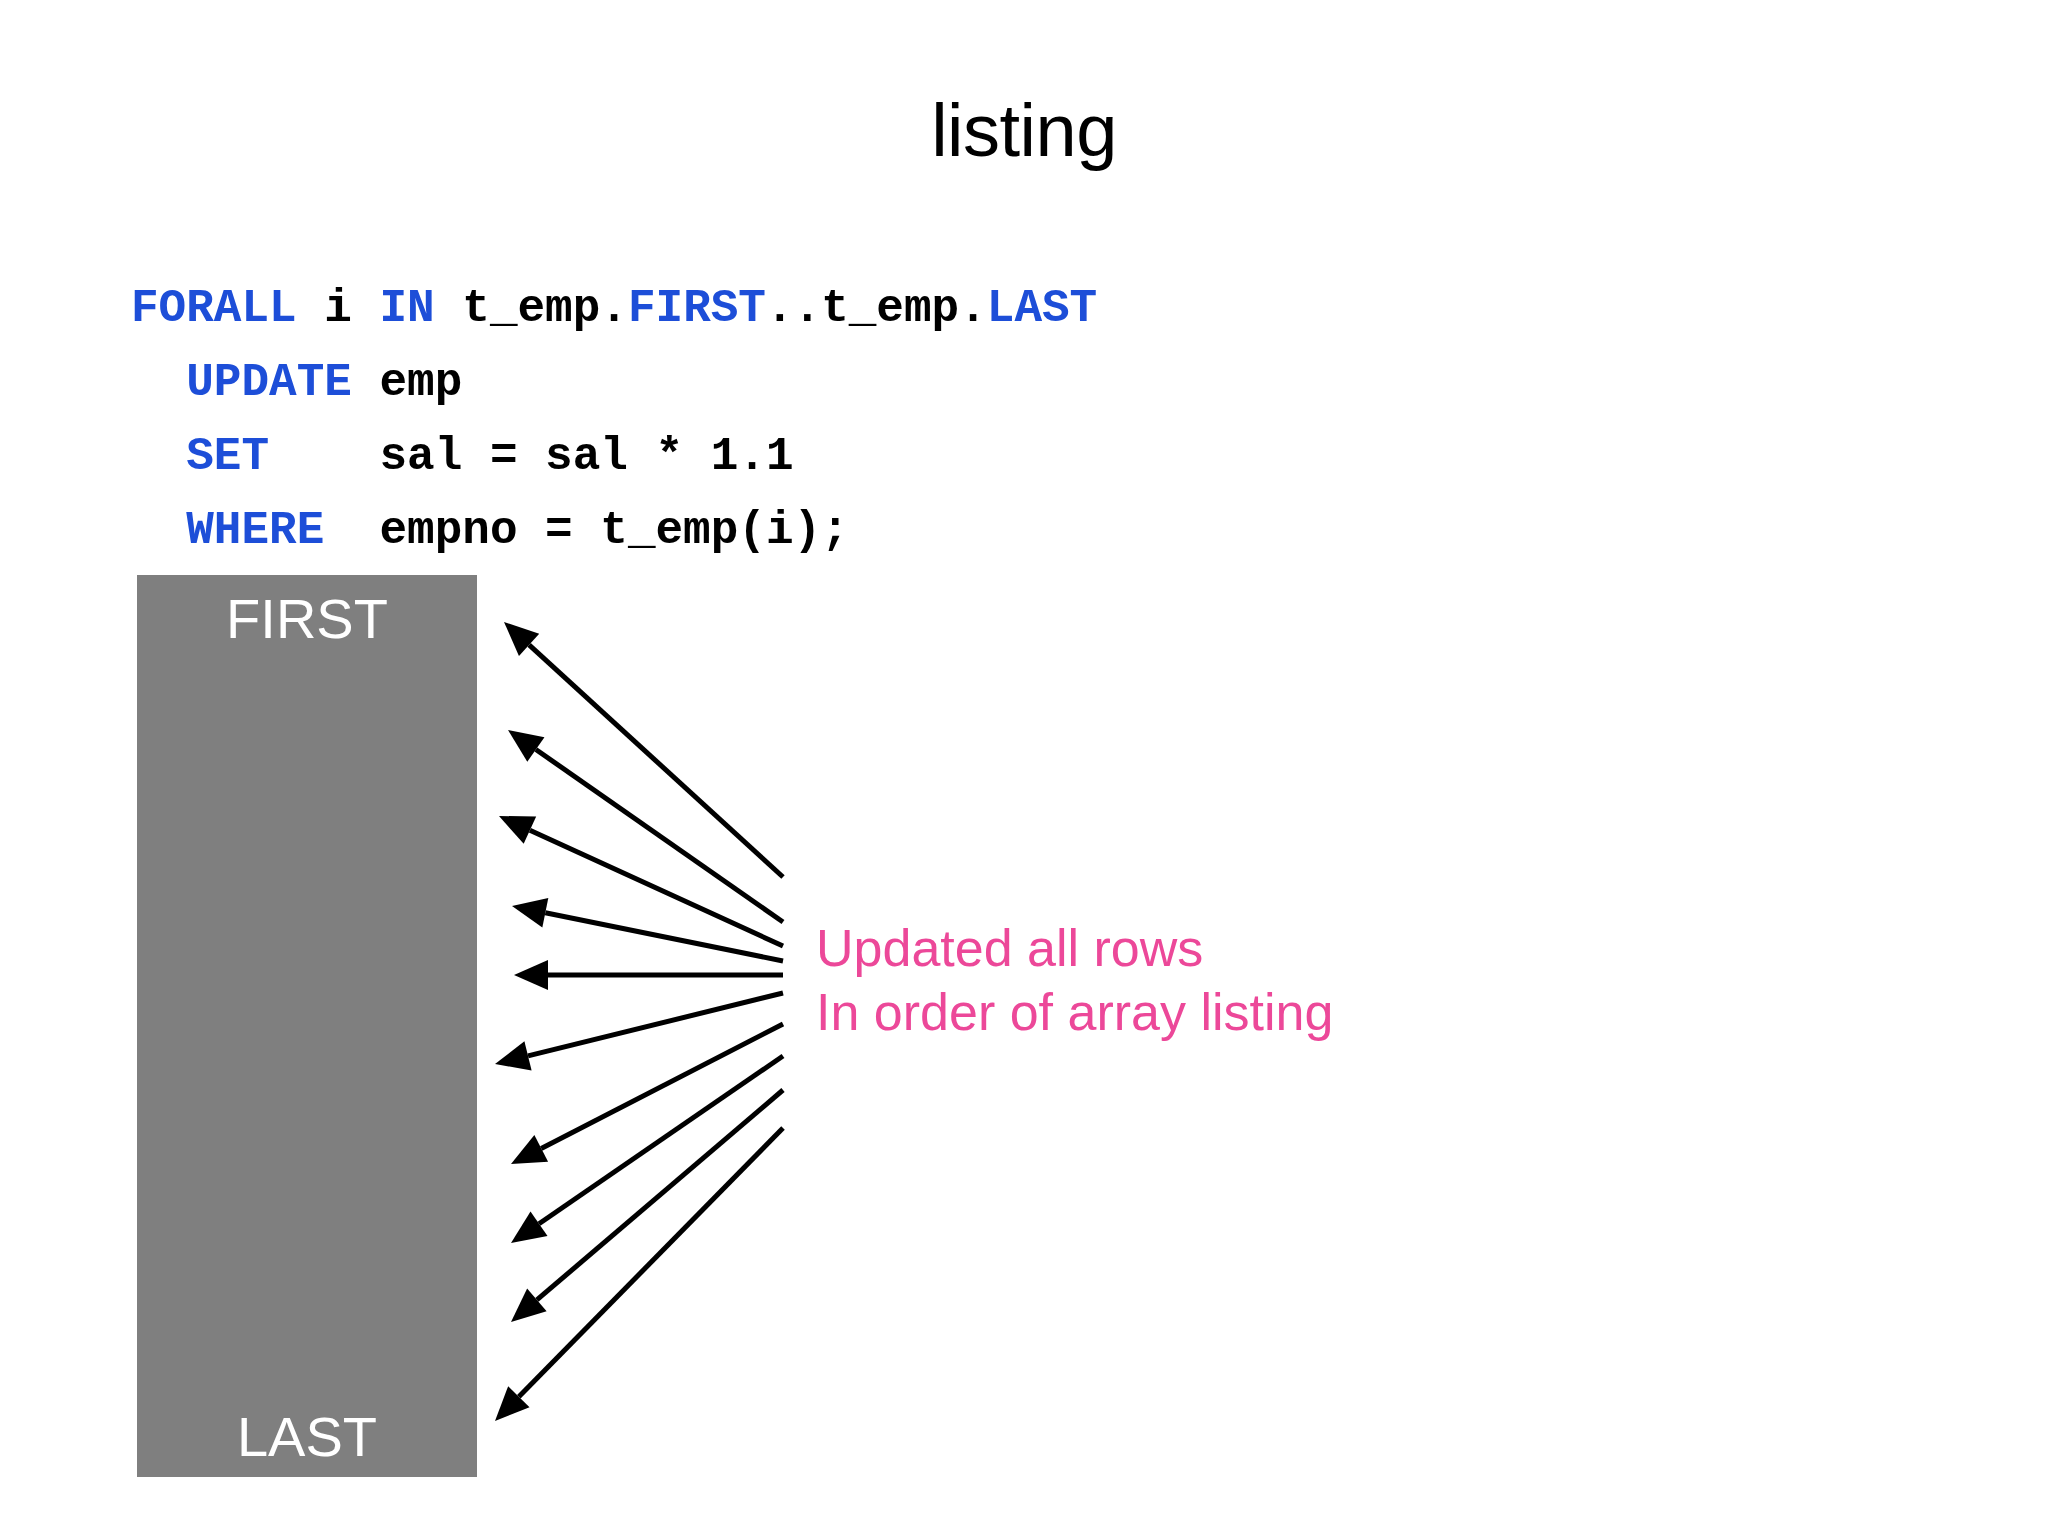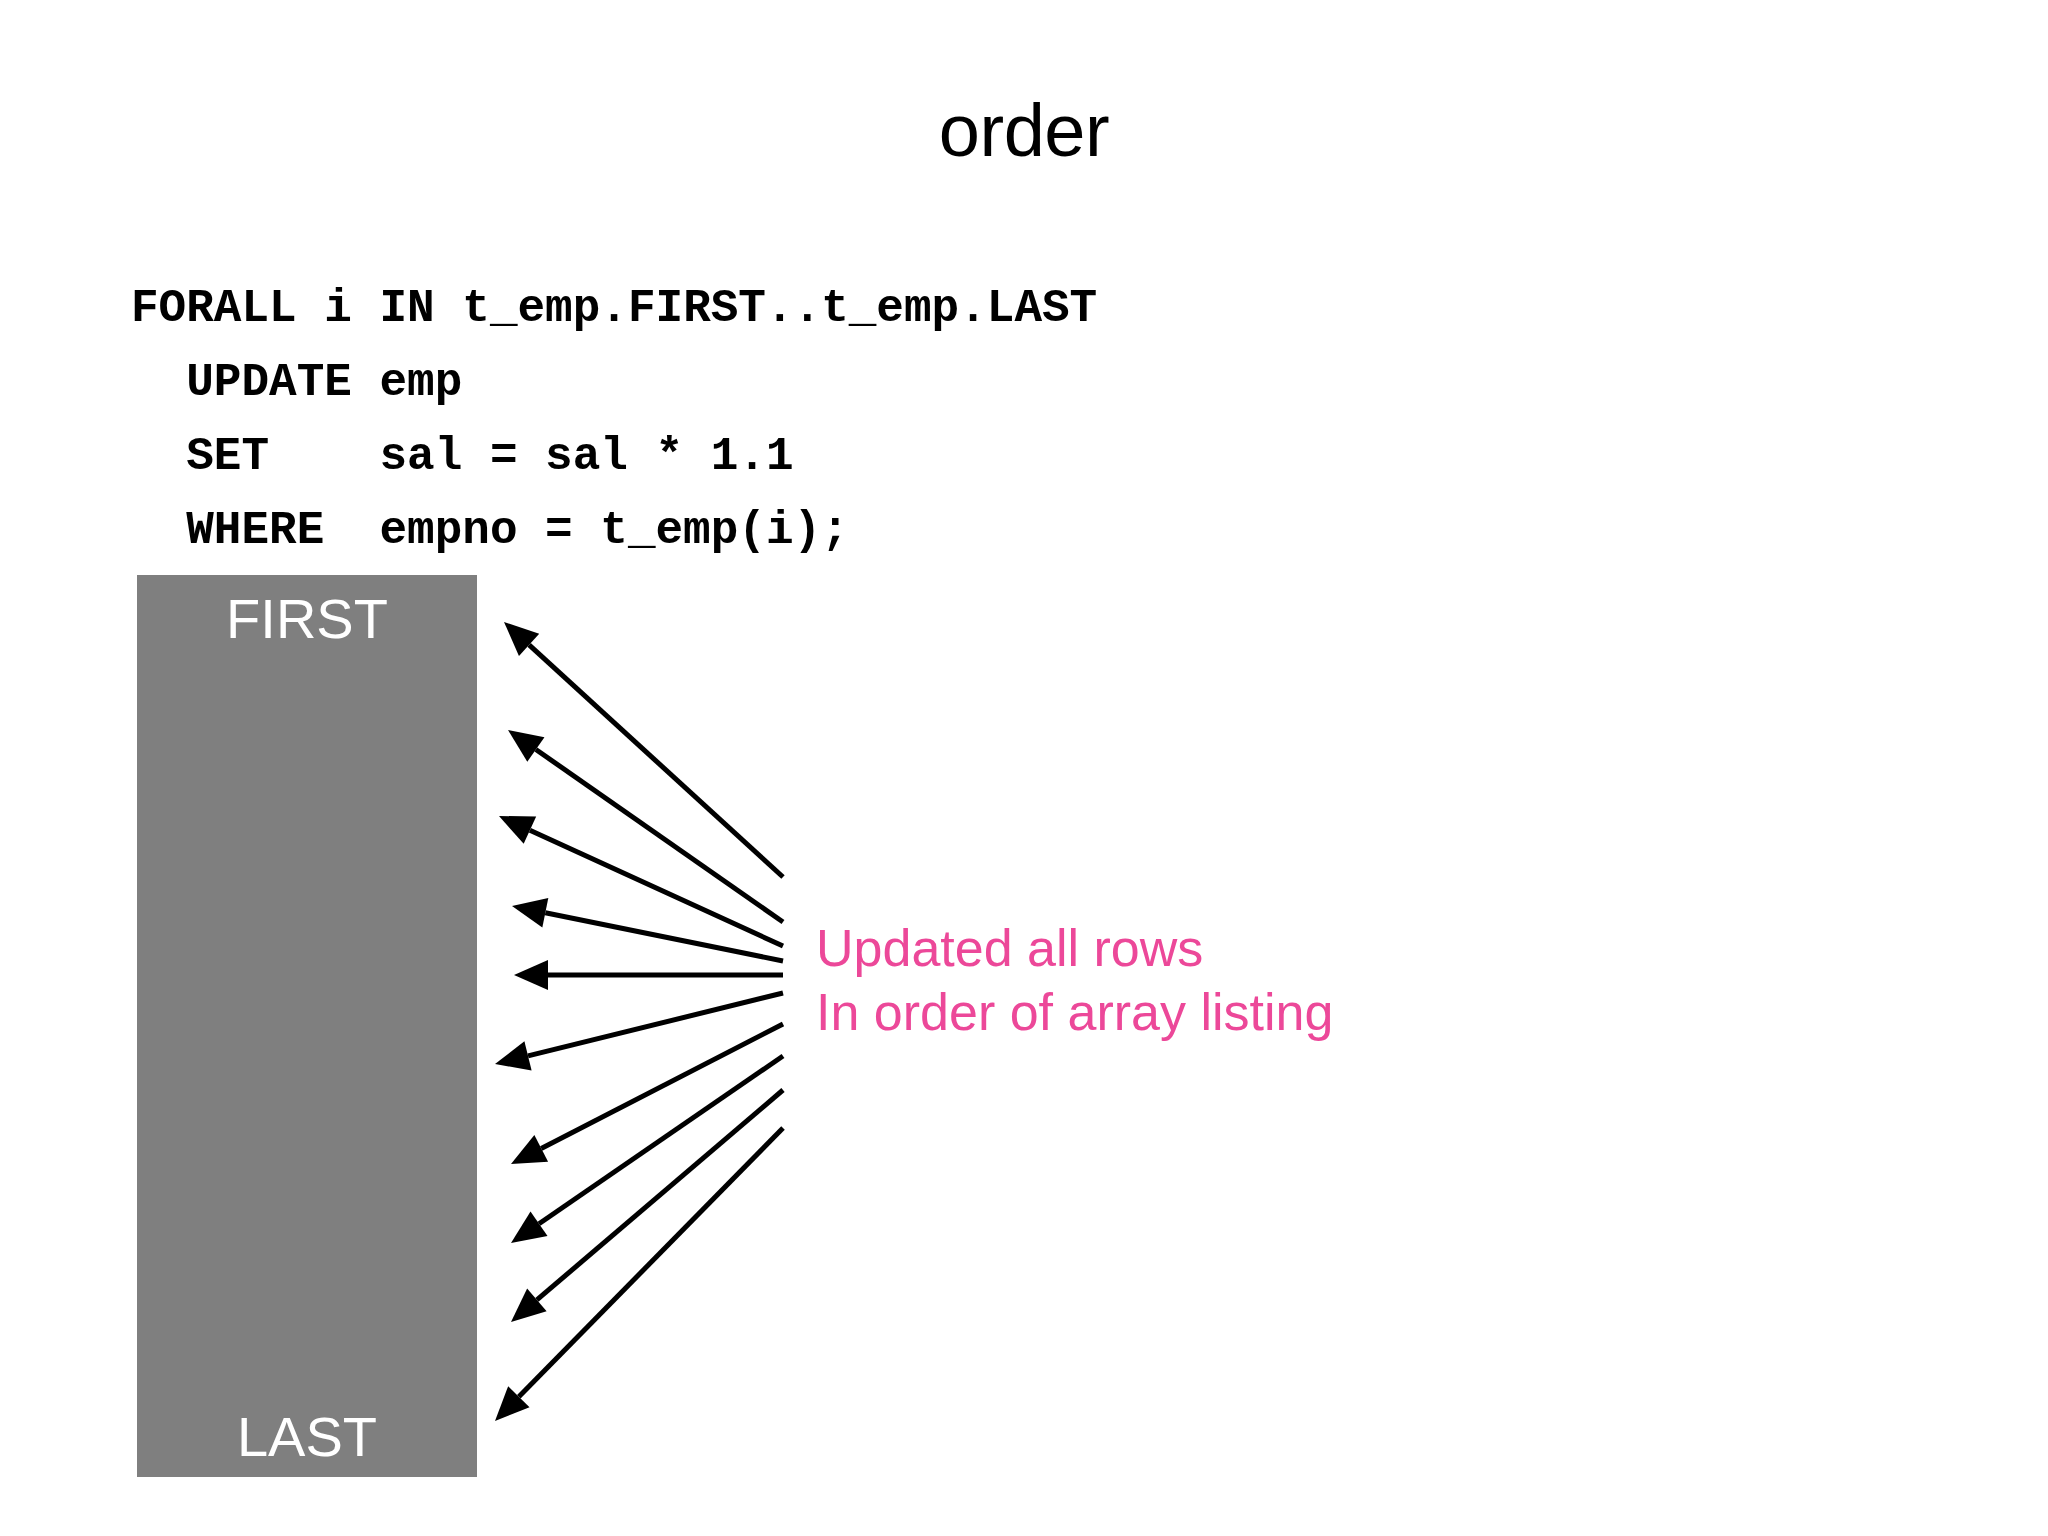--- a/index.html
+++ b/index.html
@@ -38,21 +38,21 @@
     top: 272px;
     font-family: "Liberation Mono", "DejaVu Sans Mono", monospace;
     font-size: 46px;
     font-weight: 700;
     line-height: 74px;
     white-space: pre;
     color: #000000;
     letter-spacing: 0px;
   }
   #code-block .ln { display: block; white-space: pre; }
-  .kw { color: #000000; }
+  .kw { color: #1d4ed8; }
   .pl { color: #000000; }
 
   
   #array-box {
     position: absolute;
     left: 137px;
     top: 575px;
     width: 340px;
     height: 902px;
     background: #7f7f7f;
@@ -104,21 +104,21 @@
     line-height: 64px;
     white-space: nowrap;
   }
   #annotation .aline { display: block; }
 </style>
 </head>
 <body>
 
 <div id="slide">
 
-  <div id="slide-title">order</div>
+  <div id="slide-title">listing</div>
 
   <div id="code-block"><span class="ln"><span class="kw">FORALL</span><span class="pl"> i </span><span class="kw">IN</span><span class="pl"> t_emp.</span><span class="kw">FIRST</span><span class="pl">..t_emp.</span><span class="kw">LAST</span></span><span class="ln"><span class="pl">  </span><span class="kw">UPDATE</span><span class="pl"> emp</span></span><span class="ln"><span class="pl">  </span><span class="kw">SET</span><span class="pl">    sal = sal * 1.1</span></span><span class="ln"><span class="pl">  </span><span class="kw">WHERE</span><span class="pl">  empno = t_emp(i);</span></span></div>
 
   <div id="array-box"></div>
   <div id="array-label-first">FIRST</div>
   <div id="array-label-last">LAST</div>
 
   <svg id="arrows-layer" viewBox="0 0 2048 1536" width="2048" height="1536" xmlns="http://www.w3.org/2000/svg">
       <g>
         <line x1="783" y1="877" x2="529.0968189474299" y2="644.9379528014146" stroke="#000000" stroke-width="5" stroke-linecap="butt"></line>

